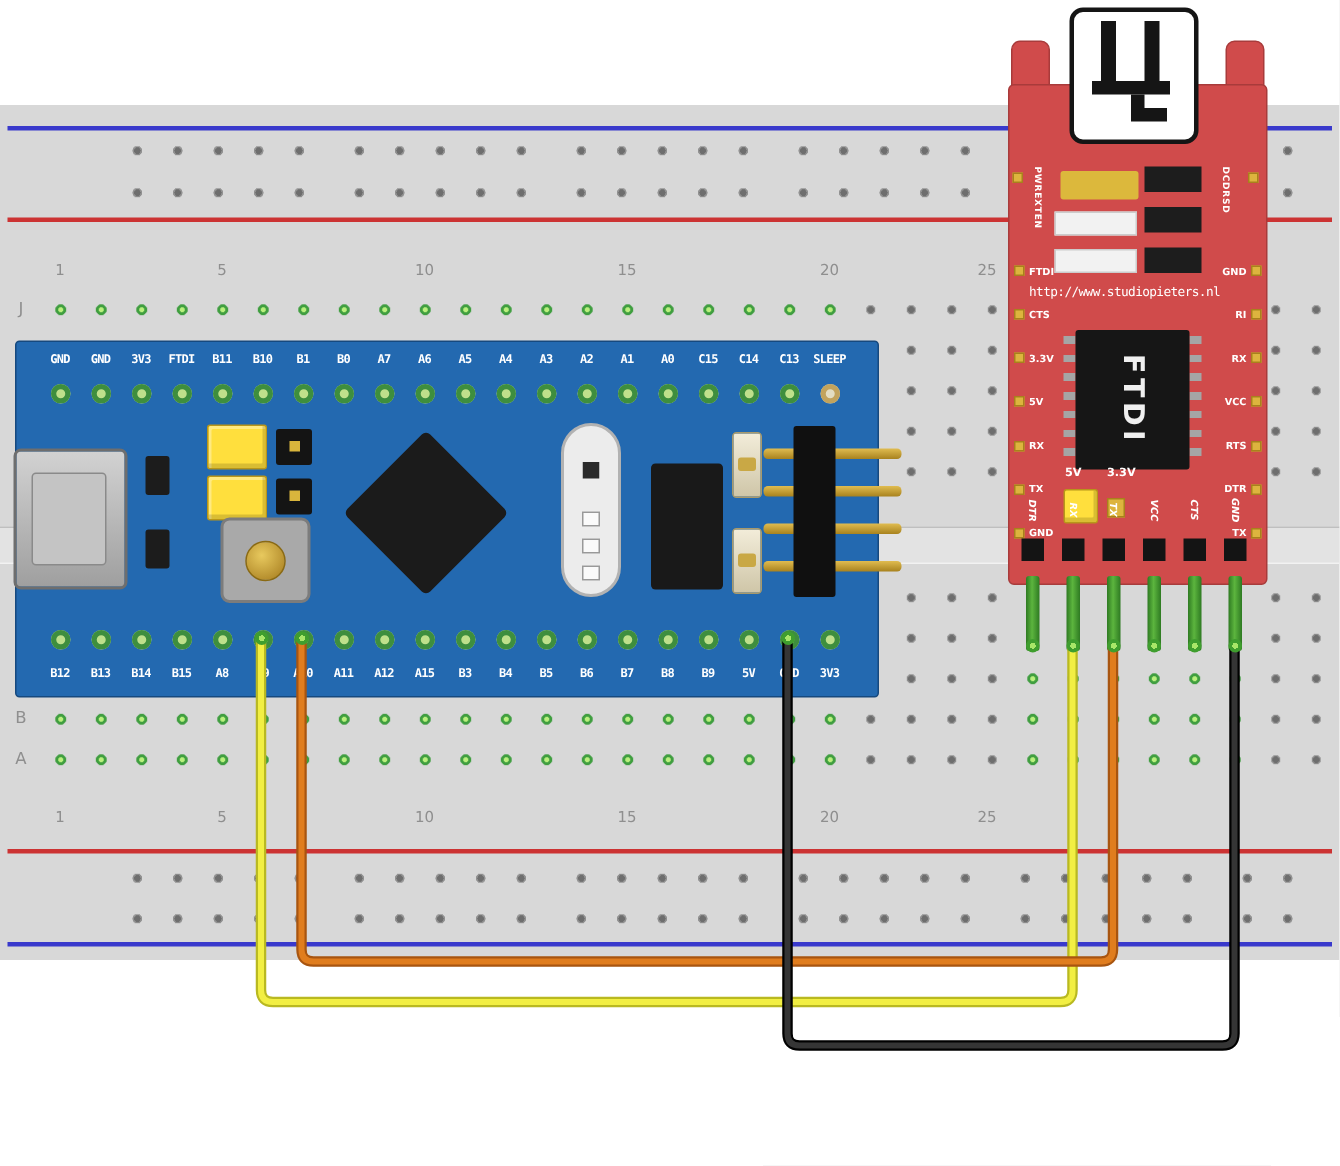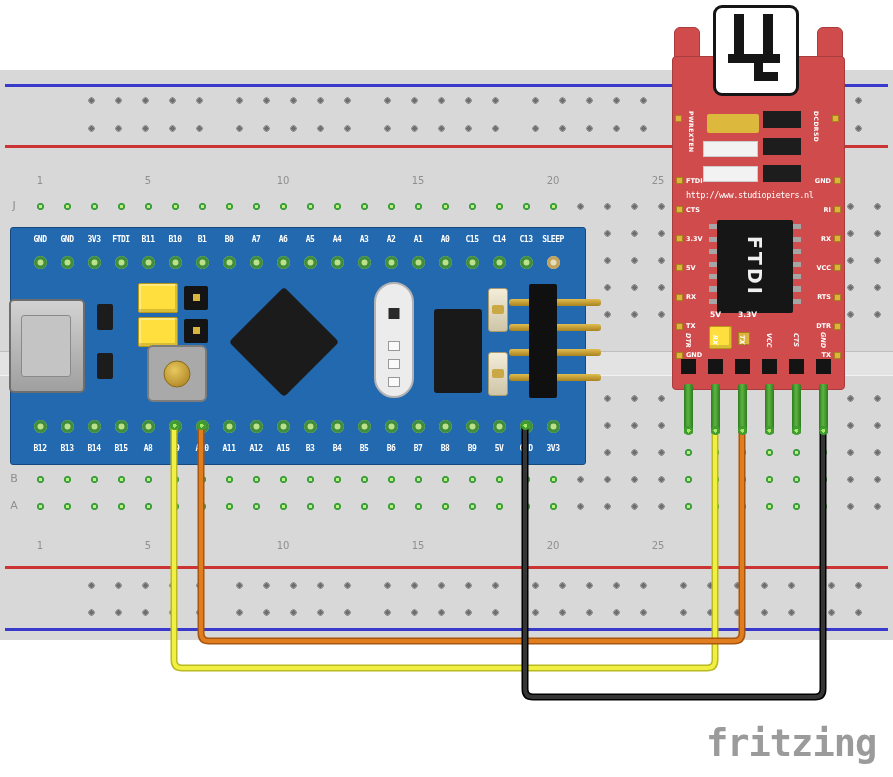--- a/index.html
+++ b/index.html
@@ -534,14 +534,13 @@
   <div class="conn-dot" style="left:169.5px;top:420.5px"></div>
   <div class="conn-dot" style="left:196.5px;top:420.5px"></div>
   <div class="conn-dot" style="left:520.5px;top:420.5px"></div>
   <div class="conn-dot" style="left:683.5px;top:425.5px"></div>
   <div class="conn-dot" style="left:710.5px;top:425.5px"></div>
   <div class="conn-dot" style="left:737.5px;top:425.5px"></div>
   <div class="conn-dot" style="left:764.5px;top:425.5px"></div>
   <div class="conn-dot" style="left:791.5px;top:425.5px"></div>
   <div class="conn-dot" style="left:818.5px;top:425.5px"></div>
 
-  <div class="logo">fritzing</div>
 </div>
 
 </body></html>

